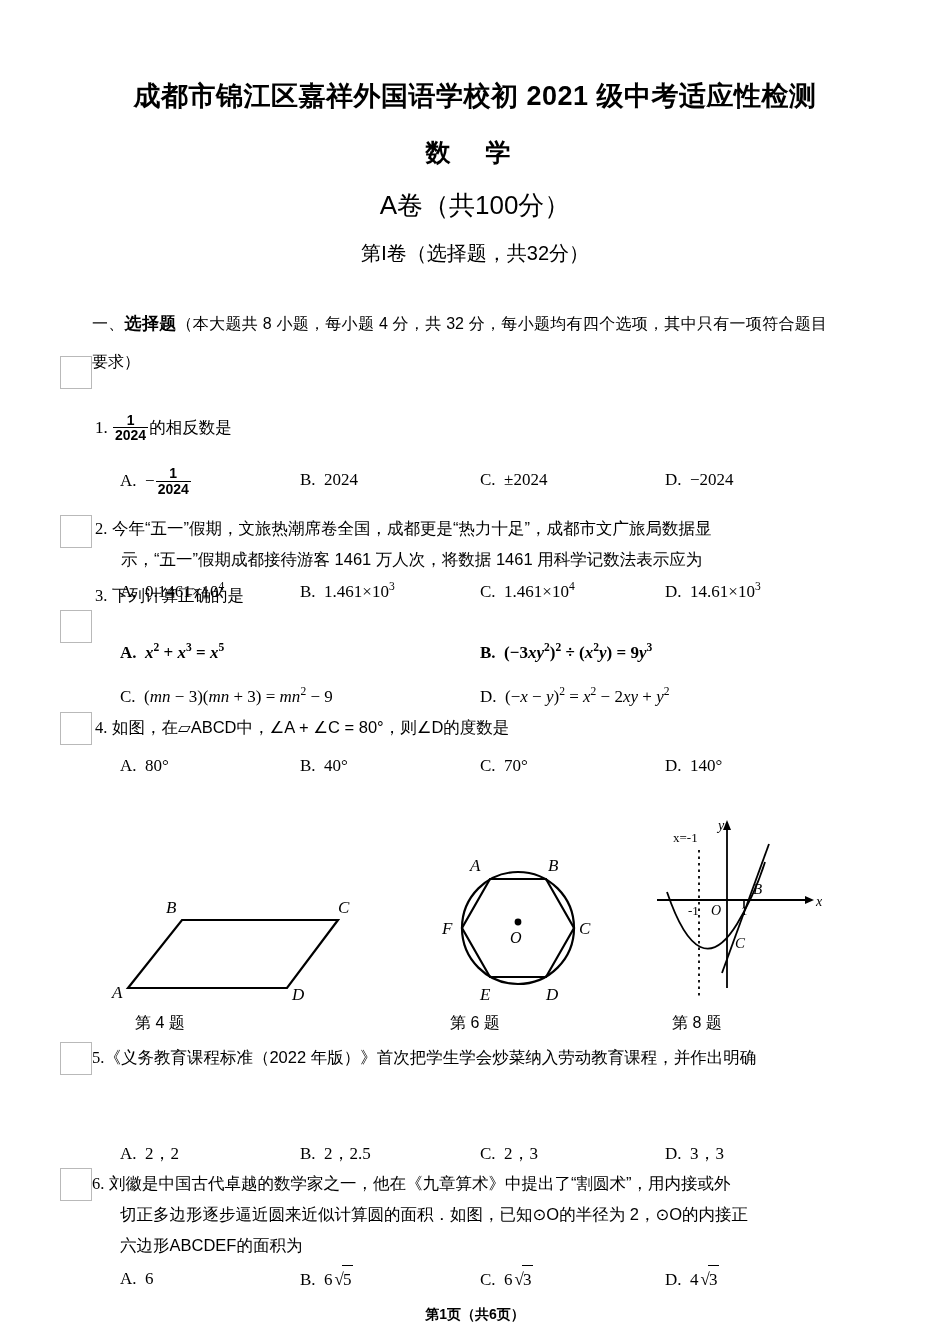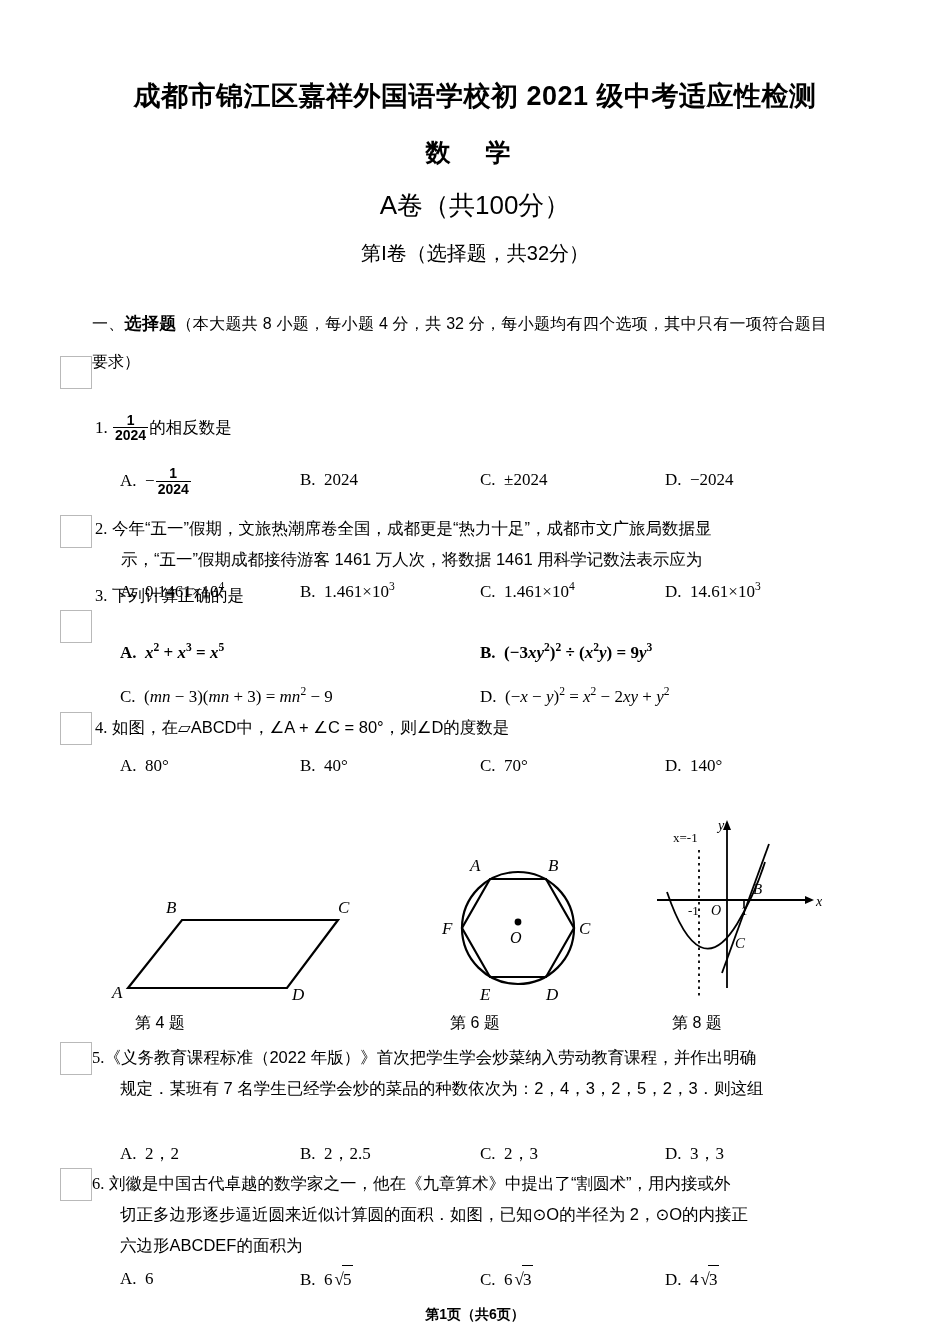--- a/index.html
+++ b/index.html
@@ -356,23 +356,20 @@
       <text x="98" y="76" font-size="15" font-style="italic" font-family="Liberation Serif, serif">B</text>
       <text x="80" y="130" font-size="15" font-style="italic" font-family="Liberation Serif, serif">C</text>
     </svg>
   </div>
   <div class="fig-caption" style="left:672px; top:1013px;">第 8 题</div>
 
   <div class="q" style="left:92px; top:1042px; width:748px;">
     <span class="q-stem cn">
       <span class="q-num">5.</span><span>《义务教育课程标准（2022 年版）》首次把学生学会炒菜纳入劳动教育课程，并作出明确</span>
     </span>
-    <span class="q-stem cn" style="padding-left:28px;">
-      <span>规定．某班有 7 名学生已经学会炒的菜品的种数依次为：2，4，3，2，5，2，3．则这组</span>
-    </span>
   </div>
   <div class="opts" style="top:1140px;">
     <div class="opt" style="left:120px;">
       <span class="lbl">A.</span>&nbsp;
       <span>2，2</span>
     </div>
     <div class="opt" style="left:300px;">
       <span class="lbl">B.</span>&nbsp;
       <span>2，2.5</span>
     </div>

